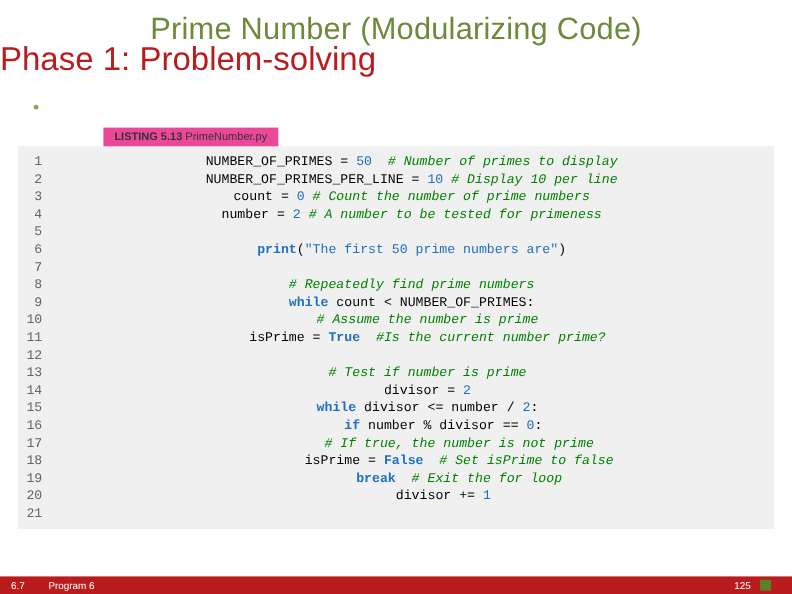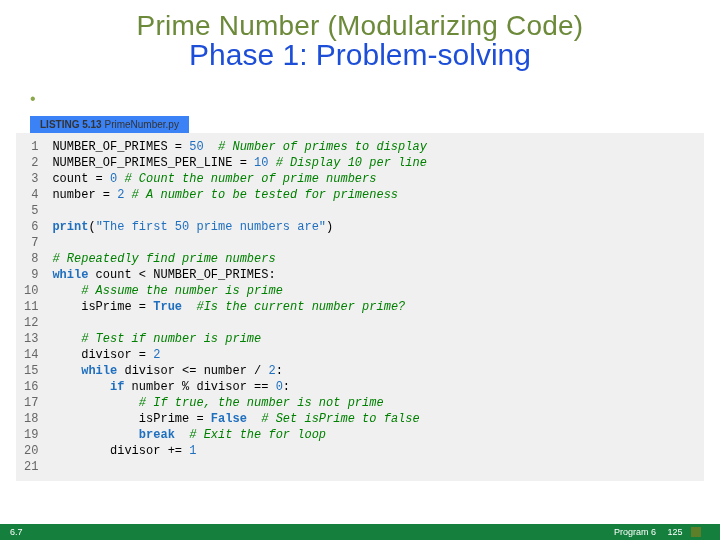--- a/index.html
+++ b/index.html
@@ -12,44 +12,43 @@
   }
   .title {
     text-align: center;
     font-size: 28px;
     font-weight: 300;
     color: #6c8a3a;
     margin-top: 10px;
     letter-spacing: 0.2px;
   }
   .subtitle {
-    text-align: center;
     font-size: 30px;
     font-weight: 300;
-    color: #1d4ed8;
+    color: #b91c1c;
     margin-top: -4px;
   }
   .bullet-row {
     display: flex;
     align-items: baseline;
     margin: 18px 0 6px 30px;
     font-size: 20px;
     color: #333;
     font-weight: 400;
   }
   .bullet-dot {
     color: #8aa84a;
     margin-right: 10px;
     font-size: 16px;
   }
   .green-txt { color: #6c8a3a; }
   .listing-tab {
     display: inline-block;
-    margin-left: 30px;
-    background: #3b82f6;
+    margin-left: 94px;
+    background: #ec4899;
     padding: 3px 10px;
     font-size: 10px;
     color: #333;
     position: relative;
     z-index: 2;
   }
   .listing-tab .bold { font-weight: 700; }
   .code-box {
     background: #f0f0f0;
     margin: 0 16px 0 16px;
@@ -63,40 +62,41 @@
   .linenums {
     color: #666;
     text-align: right;
     padding-right: 14px;
     white-space: pre;
     flex: 0 0 auto;
   }
   .code {
     white-space: pre;
     flex: 1;
+    text-align: center;
   }
   .c-kw { color: #1f6fbf; font-weight: bold; }
   .c-str { color: #1f6fbf; }
   .c-num { color: #1f6fbf; }
   .c-bool { color: #1f6fbf; font-weight: bold; }
   .c-cmt { color: #008000; font-style: italic; }
   .footer {
     position: absolute;
     left: 0; right: 0; bottom: 0;
     height: 16px;
-    background: #15803d;
+    background: #b91c1c;
     color: #fff;
     font-size: 9px;
     display: flex;
     align-items: center;
     justify-content: space-between;
     padding: 0 4px;
   }
   .footer-left { width: 40px; text-align: left; padding-left: 6px; }
-  .footer-center { flex: 1; text-align: right; }
+  .footer-center { flex: 1; text-align: left; }
   .footer-right { width: 60px; text-align: right; display: flex; align-items: center; justify-content: center; gap: 8px; padding-right: 4px; }
   .footer-square { width: 10px; height: 10px; background: #5e7f29; display: inline-block; }
 </style>
 </head>
 <body>
 
 
 
 <h1 class="title">Prime Number (Modularizing Code)</h1>
 <h2 class="subtitle">Phase 1: Problem-solving</h2>

